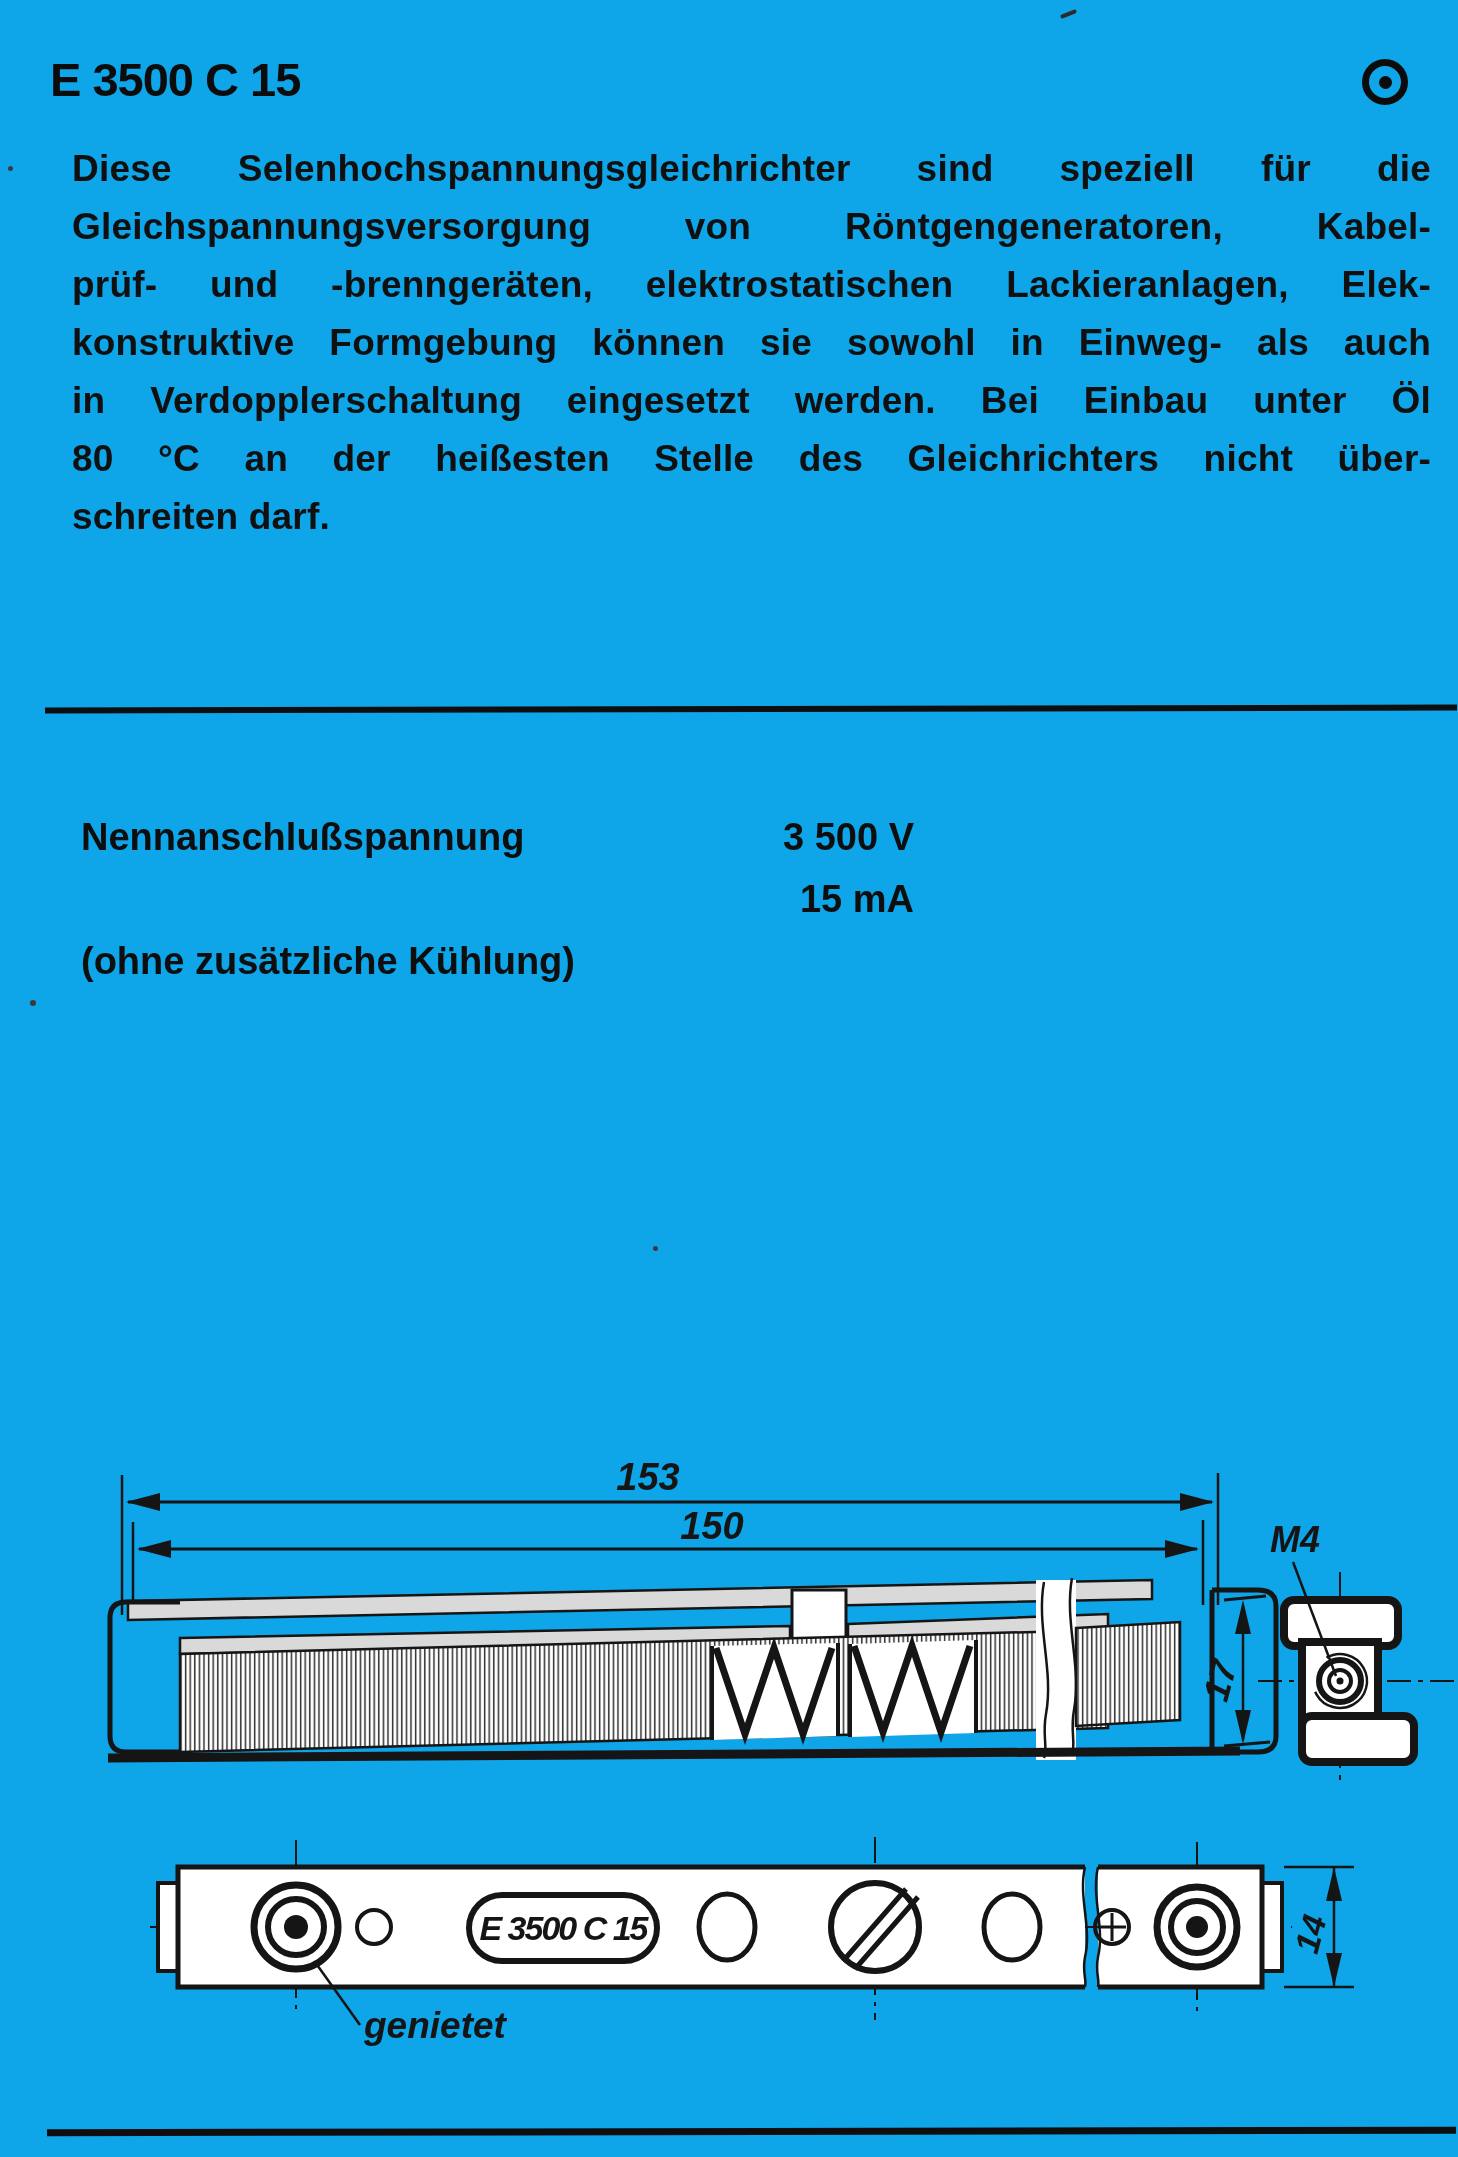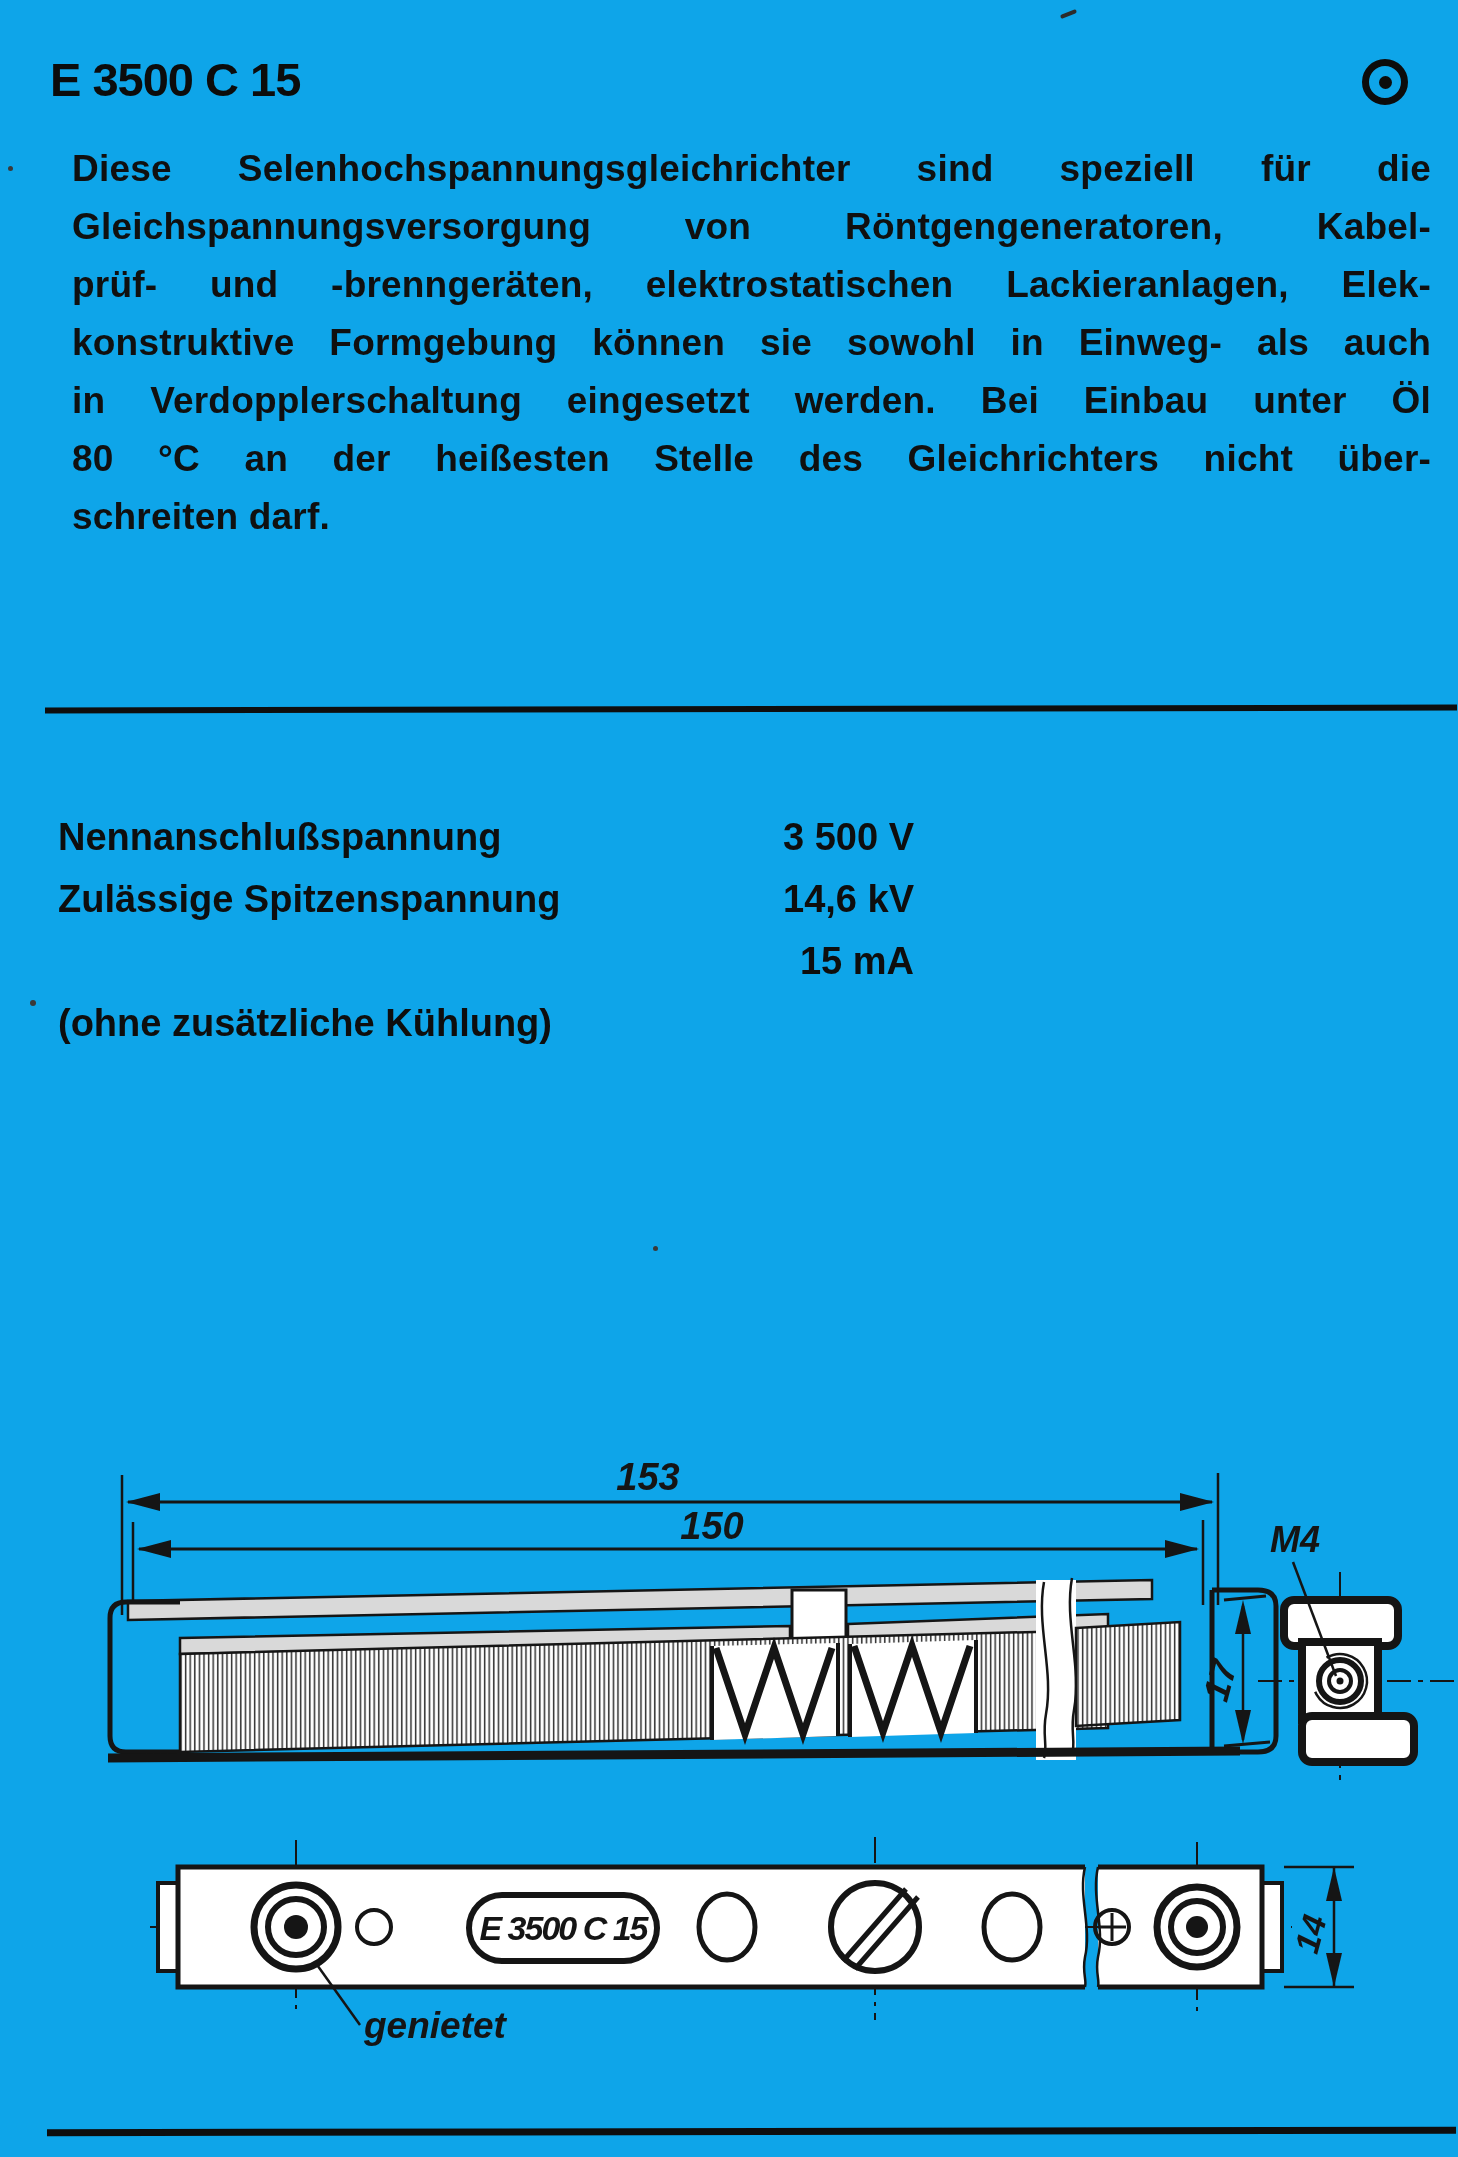--- a/index.html
+++ b/index.html
@@ -37,21 +37,21 @@
     text-align:justify;text-align-last:justify;
   }
   .para-line.last{text-align-last:left;}
   .rule{position:absolute;background:#0e0e0e;}
   .rule.top{left:45px;top:706px;width:1412px;height:6px;transform:rotate(-0.12deg);}
   .rule.bottom{left:47px;top:2128px;width:1409px;height:7px;transform:rotate(-0.1deg);}
   .specs{
     position:absolute;left:58px;top:806px;width:860px;
     font-size:38px;font-weight:bold;color:#0e0e0e;
   }
-  .spec-row{position:relative;height:62px;line-height:62px;white-space:nowrap;}
+  .spec-row{position:relative;height:62px;line-height:62px;white-space:nowrap;margin-left:23px;}
   .spec-value{position:absolute;right:4px;top:0;}
   svg text{font-family:"Liberation Sans", sans-serif;fill:#151515;}
   .drawing{position:absolute;left:0;top:1440px;}
 </style>
 </head>
 <body>
 
 <div class="page">
 
   <h1 class="title">E 3500 C 15</h1>
@@ -76,24 +76,20 @@
   </div>
 
   <div class="rule top"></div>
 
   <div class="specs">
     <div class="spec-row">
       <span>Nennanschlußspannung</span>
       <span class="spec-value">3 500 V</span>
     </div>
     <div class="spec-row">
-      <span>Zulässige Spitzenspannung</span>
-      <span class="spec-value">14,6 kV</span>
-    </div>
-    <div class="spec-row">
       <span class="spec-value">15 mA</span>
     </div>
     <div class="spec-row">
       <span>(ohne zusätzliche Kühlung)</span>
       <span class="spec-value"></span>
     </div>
   </div>
 
   <svg class="drawing" width="1458" height="710" viewBox="0 0 1458 710">
     <defs>

